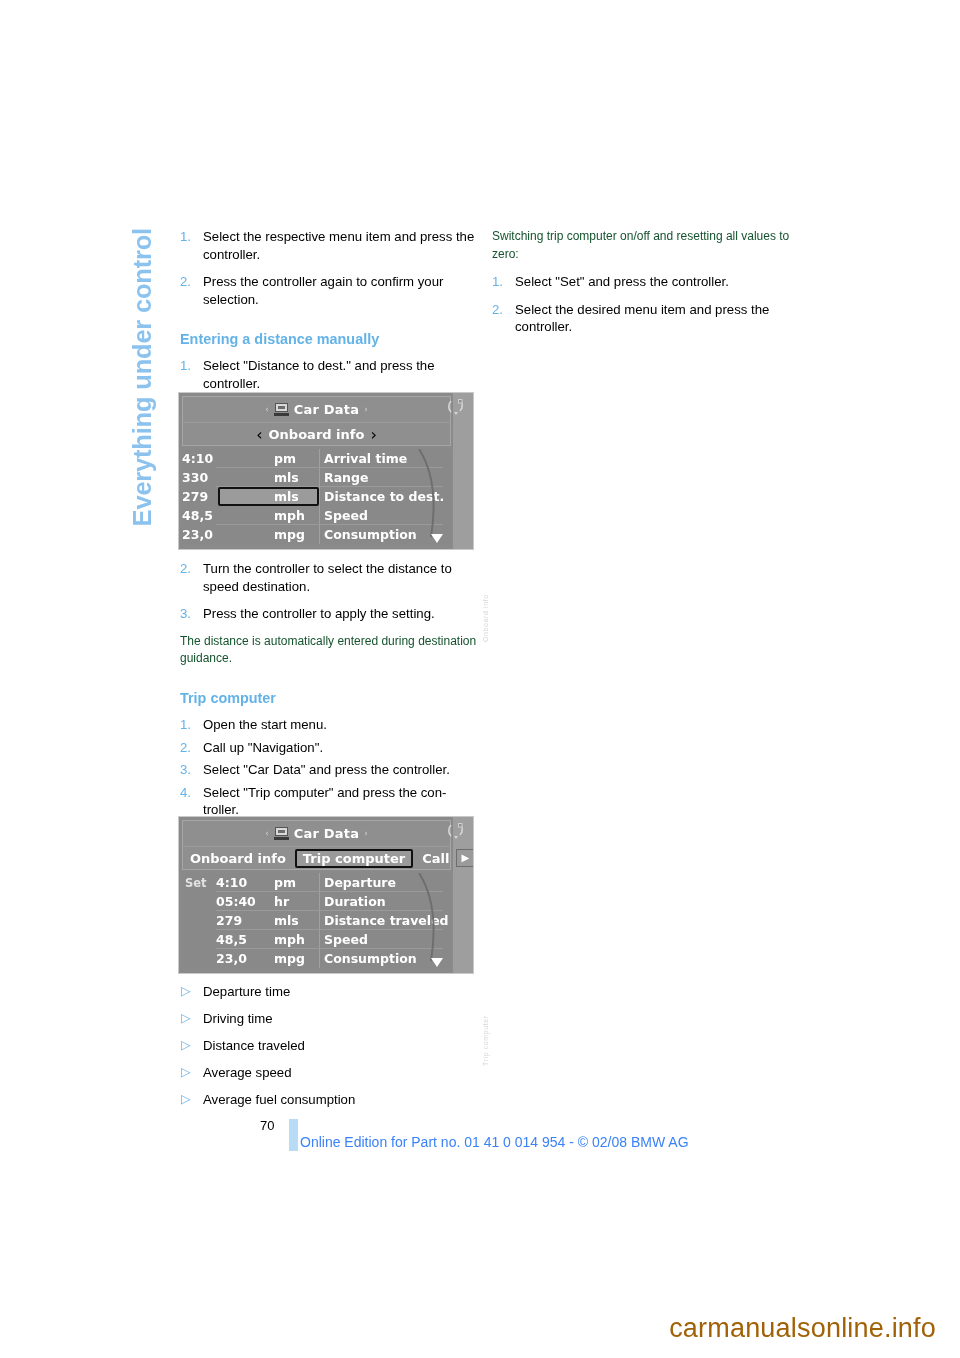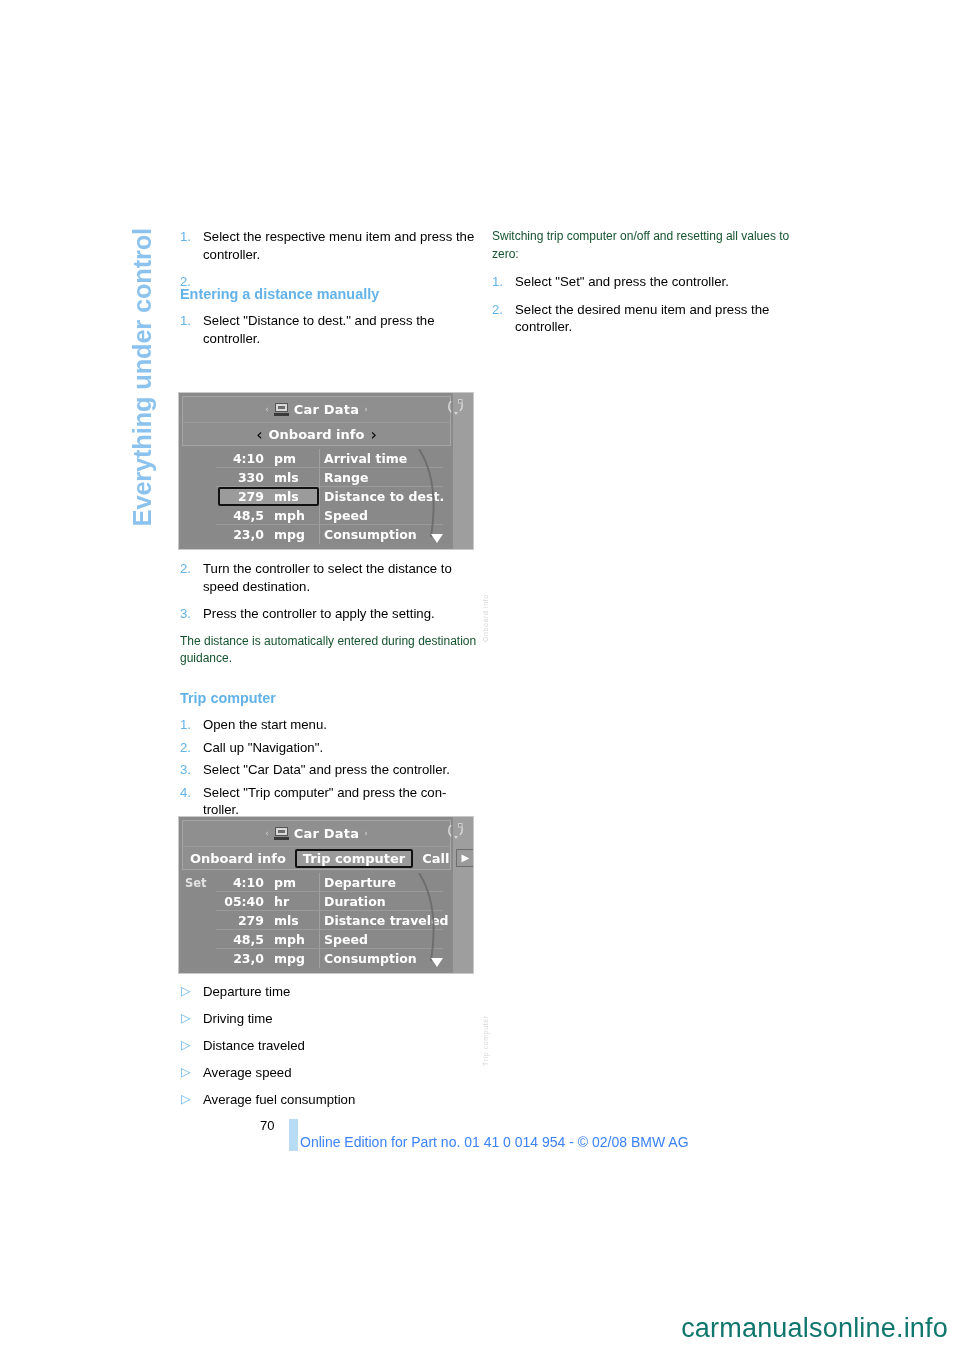--- a/index.html
+++ b/index.html
@@ -239,21 +239,20 @@
   }
   .ds-row .cell-set {
     width: 34px;
     padding-left: 3px;
     color: #e2e2e2;
     font-size: 11.5px;
     box-sizing: border-box;
   }
   .ds-row .cell-val {
     width: 52px;
-    text-align: right;
     padding-right: 4px;
     box-sizing: border-box;
   }
   .ds-row .cell-unit {
     width: 46px;
     text-align: left;
     padding-left: 6px;
     box-sizing: border-box;
   }
   .ds-row .cell-lbl {
@@ -371,43 +370,44 @@
     position: absolute;
     left: 300px;
     top: 16px;
     font-size: 14px;
     color: #3b82f6;
     white-space: nowrap;
   }
 
   .site-watermark {
     position: absolute;
-    right: 12px;
+    right: 24px;
     bottom: 14px;
     font-size: 27px;
-    color: #0f766e;
+    color: #a16207;
     letter-spacing: .2px;
   }
 </style>
 </head>
 <body>
 
 <div class="chapter-tab">
   <div class="chapter-tab-text">Everything under control</div>
 </div>
 
 <div class="col col-left">
 
   <ol class="steps">
     <li>
       <span class="num">1.</span>
       <span>Select the respective menu item and press the controller.</span>
     </li>
     <li>
       <span class="num">2.</span>
+      <span>Press the controller again to confirm your selection.</span>
     </li>
   </ol>
 
   <h3 class="subhead first">Entering a distance manually</h3>
 
   <ol class="steps">
     <li>
       <span class="num">1.</span>
       <span>Select "Distance to dest." and press the controller.</span>
     </li>

